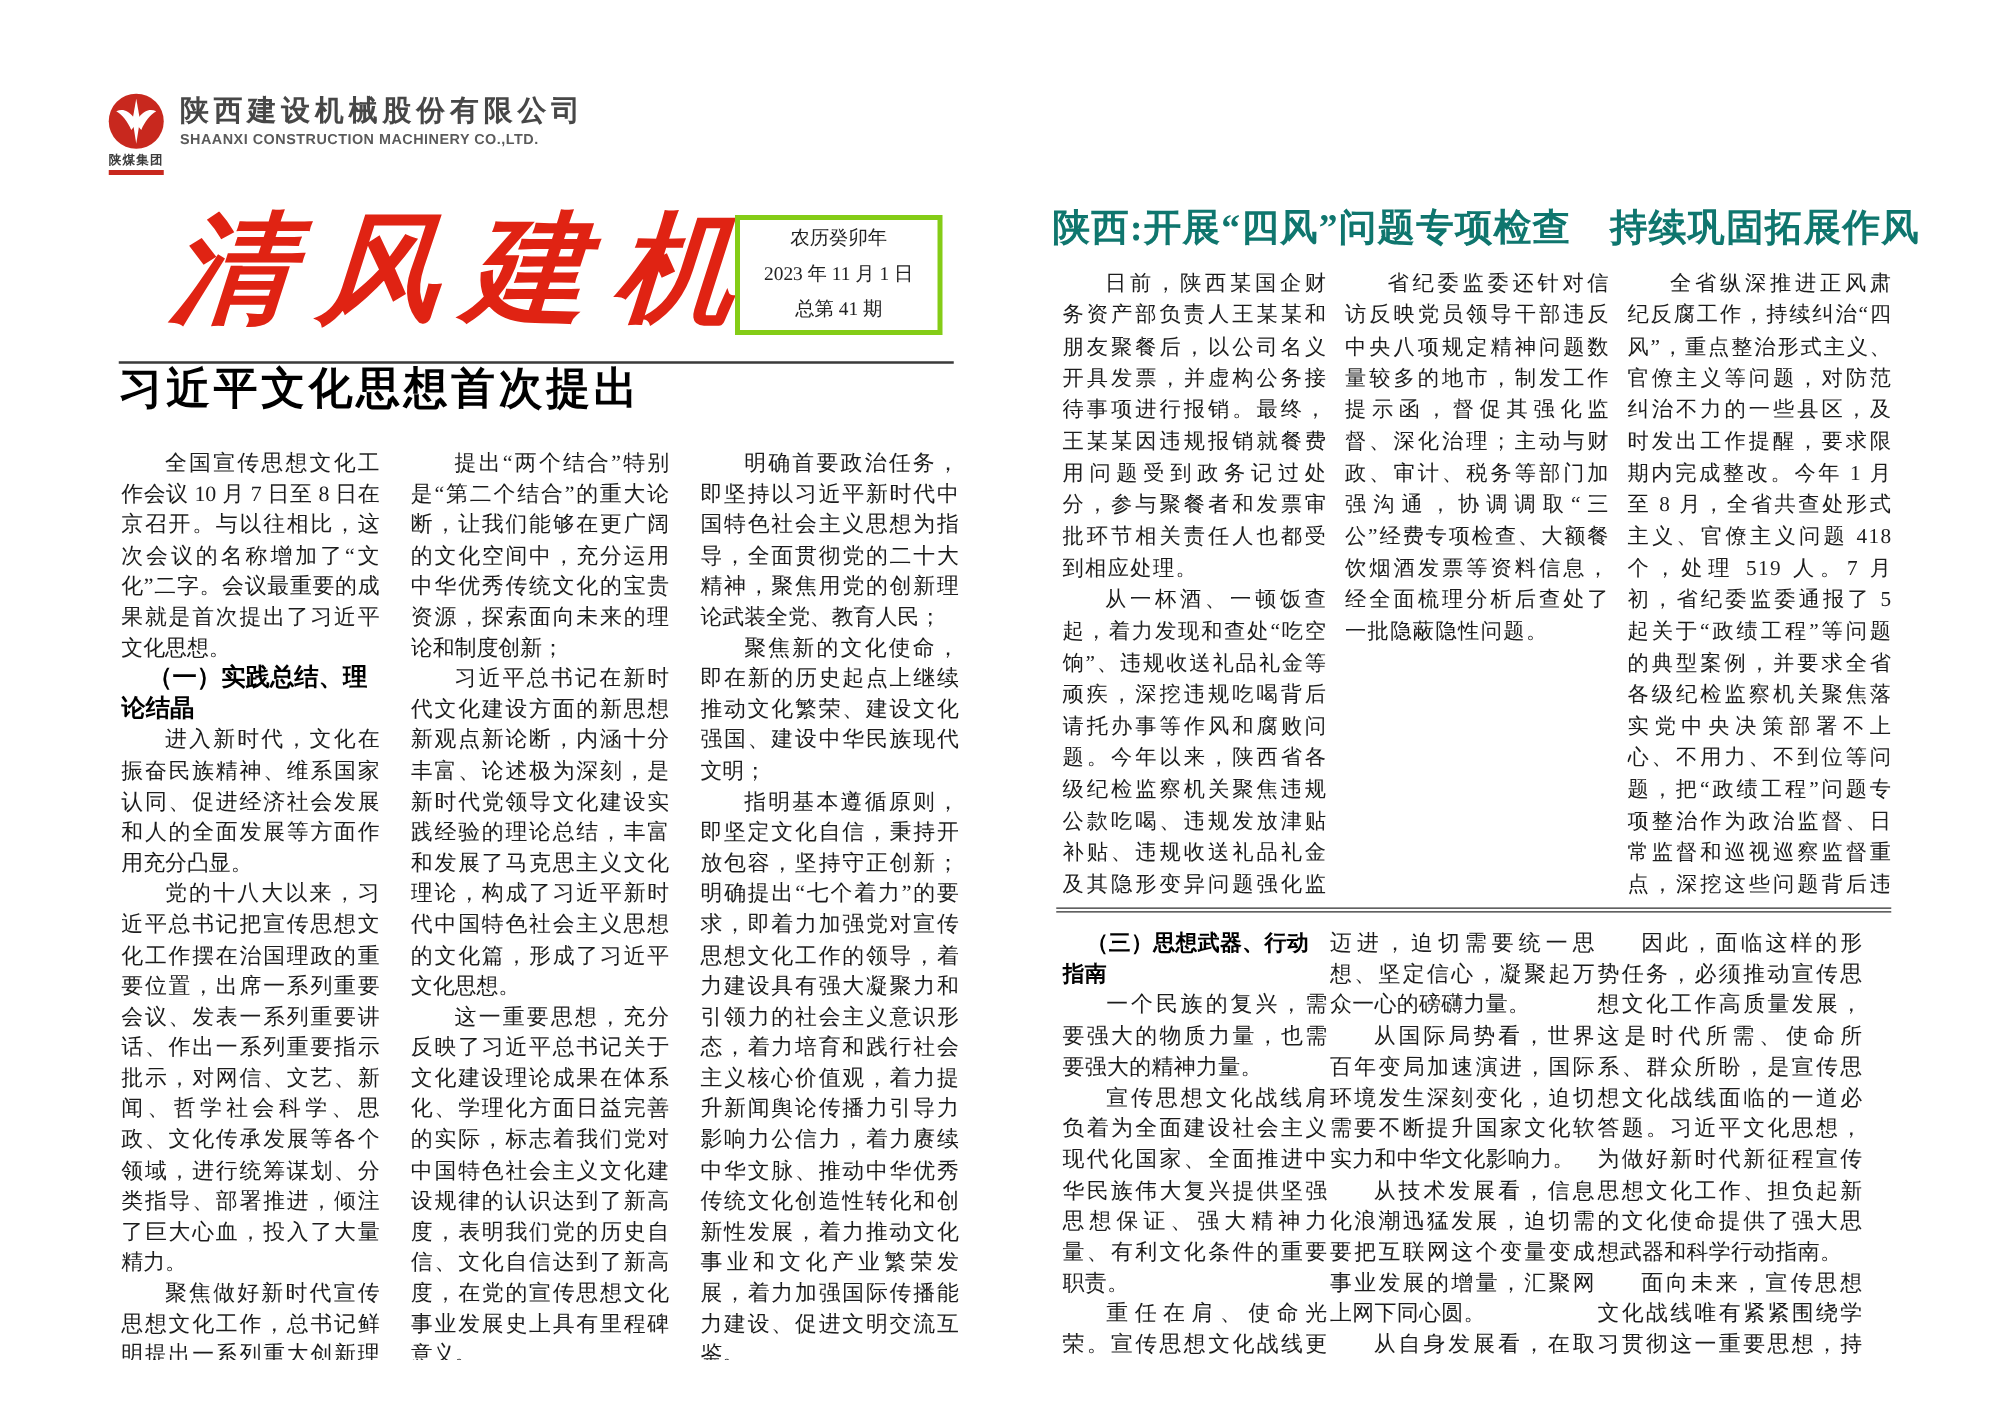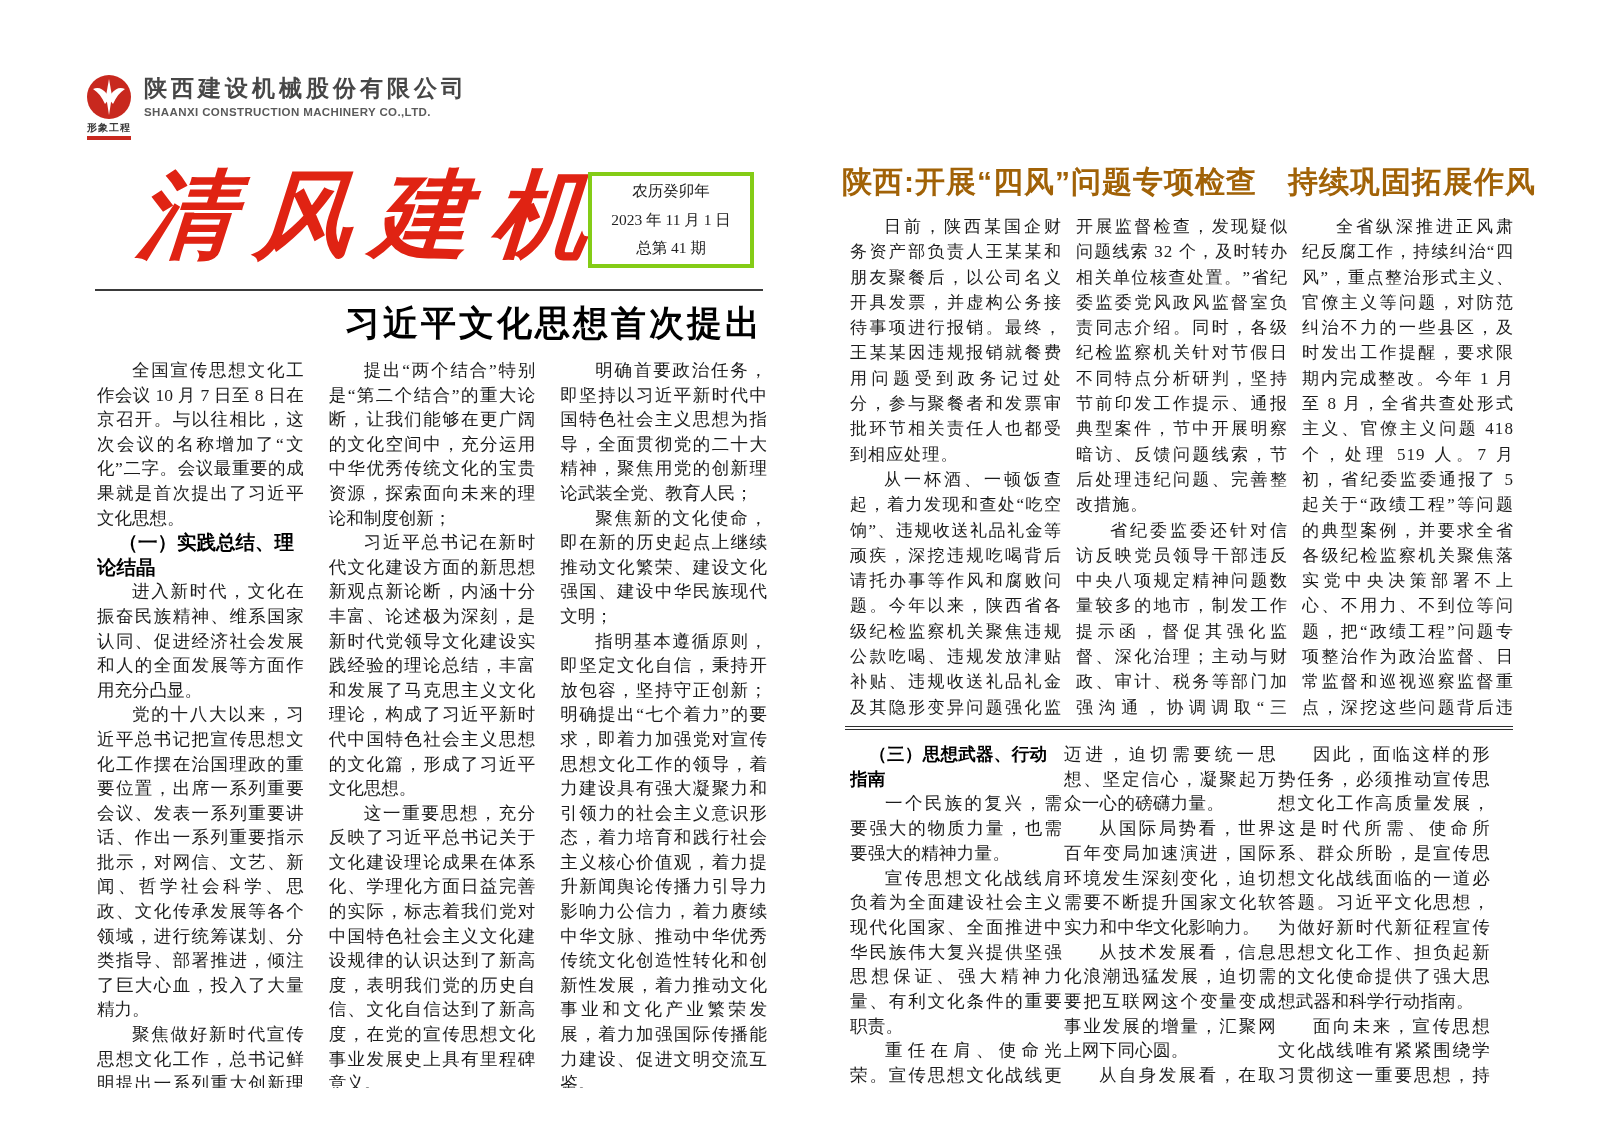--- a/index.html
+++ b/index.html
@@ -19,30 +19,30 @@
   .masthead{position:absolute;left:138px;top:150px;width:420px;height:130px;
     font-family:"DejaVu Serif",serif;font-style:italic;font-weight:bold;
     color:#e02313;font-size:96px;letter-spacing:22px;line-height:130px;white-space:nowrap;
     transform:skewX(-4deg);}
   .datebox{position:absolute;left:588px;top:172px;width:158px;height:88px;border:4px solid #84cc16;
     display:flex;flex-direction:column;justify-content:center;align-items:center;
     font-size:15.5px;color:#222;line-height:1.85;}
   .rule-left{position:absolute;left:95px;top:289px;width:668px;border-top:2px solid #3a3a3a;}
 
   
-  .l-title{position:absolute;left:95px;top:300px;width:668px;text-align:right;
+  .l-title{position:absolute;left:95px;top:287px;width:668px;text-align:left;
     font-family:Liberation Sans, sans-serif;font-weight:900;font-size:35px;letter-spacing:3px;color:#000;}
   .cols{position:absolute;display:flex;}
   .cols .col{overflow:hidden;}
   .left-cols{left:97px;top:358px;width:670px;height:730px;gap:25px;}
   .left-cols .col{width:207px;height:730px;}
 
   
   .r-headline{position:absolute;left:842px;top:162px;width:676px;text-align:center;
-    font-family:Liberation Sans, sans-serif;font-weight:bold;font-size:30px;letter-spacing:1px;color:#a16207;white-space:nowrap;}
+    font-family:Liberation Serif, serif;font-weight:bold;font-size:30px;letter-spacing:1px;color:#0f766e;white-space:nowrap;}
   .right-cols{left:850px;top:214px;width:664px;height:506px;gap:14px;}
   .right-cols .col{width:212px;height:506px;}
   .r-divider{position:absolute;left:845px;top:726px;width:668px;border-top:4px double #2e2e2e;}
   .sec3-cols{left:850px;top:742px;width:664px;height:346px;gap:2px;}
   .sec3-cols .col{width:212px;height:346px;}
 
   
   .para{margin:0;text-align:justify;font-size:17.5px;line-height:24.6px;color:#1c1c1c;}
   .para.p{text-indent:2em;}
   .para.cont{text-indent:0;}
@@ -56,21 +56,21 @@
 <div class="brand">
   <div class="logomark">
     <span>
       <svg width="46" height="46" viewBox="0 0 46 46">
         <circle cx="23" cy="23" r="22" fill="#c8281e"></circle>
         <path d="M23 5 L26 22 L23 41 L20 22 Z" fill="#ffffff"></path>
         <path d="M21 20 C16 14 12 13 7 15 C12 18 16 23 19 30 L21.5 27 Z" fill="#ffffff"></path>
         <path d="M25 20 C30 14 34 13 39 15 C34 18 30 23 27 30 L24.5 27 Z" fill="#ffffff"></path>
       </svg>
     </span>
-    <div class="logo-sub">形象工程</div>
+    <div class="logo-sub">陕煤集团</div>
     <div class="logo-bar"></div>
   </div>
   <div class="brand-text">
     <div class="company-cn">陕西建设机械股份有限公司</div>
     <div class="company-en">SHAANXI CONSTRUCTION MACHINERY CO.,LTD.</div>
   </div>
 </div>
 
 <div class="masthead">清风建机</div>
 
@@ -105,21 +105,20 @@
 </div>
 
 <div class="r-headline">陕西:开展“四风”问题专项检查　持续巩固拓展作风</div>
 
 <div class="cols right-cols">
   <div class="col">
       <p class="para p">日前，陕西某国企财务资产部负责人王某某和朋友聚餐后，以公司名义开具发票，并虚构公务接待事项进行报销。最终，王某某因违规报销就餐费用问题受到政务记过处分，参与聚餐者和发票审批环节相关责任人也都受到相应处理。</p>
       <p class="para p">从一杯酒、一顿饭查起，着力发现和查处“吃空饷”、违规收送礼品礼金等顽疾，深挖违规吃喝背后请托办事等作风和腐败问题。今年以来，陕西省各级纪检监察机关聚焦违规公款吃喝、违规发放津贴补贴、违规收送礼品礼金及其隐形变异问题强化监督检查。加强对“形象工程”“政绩工程”“半拉子工程”问题的排查整治，严肃查处“一刀切”、层层加码等形式主义官僚主义问题，锲而不舍深化落实中央八项规定精神，推动形成担当作为、干事创业新风正气。</p>
     </div>
   <div class="col">
-      <p class="para cont">开展监督检查，发现疑似问题线索 32 个，及时转办相关单位核查处置。”省纪委监委党风政风监督室负责同志介绍。同时，各级纪检监察机关针对节假日不同特点分析研判，坚持节前印发工作提示、通报典型案件，节中开展明察暗访、反馈问题线索，节后处理违纪问题、完善整改措施。</p>
       <p class="para p">省纪委监委还针对信访反映党员领导干部违反中央八项规定精神问题数量较多的地市，制发工作提示函，督促其强化监督、深化治理；主动与财政、审计、税务等部门加强沟通，协调调取“三公”经费专项检查、大额餐饮烟酒发票等资料信息，经全面梳理分析后查处了一批隐蔽隐性问题。</p>
     </div>
   <div class="col">
       <p class="para p">全省纵深推进正风肃纪反腐工作，持续纠治“四风”，重点整治形式主义、官僚主义等问题，对防范纠治不力的一些县区，及时发出工作提醒，要求限期内完成整改。今年 1 月至 8 月，全省共查处形式主义、官僚主义问题 418 个，处理 519 人。7 月初，省纪委监委通报了 5 起关于“政绩工程”等问题的典型案例，并要求全省各级纪检监察机关聚焦落实党中央决策部署不上心、不用力、不到位等问题，把“政绩工程”问题专项整治作为政治监督、日常监督和巡视巡察监督重点，深挖这些问题背后违规决策、监管缺位、利益输送等腐败和作风问题。</p>
     </div>
 </div>
 
 <div class="r-divider"></div>
 
 <div class="cols sec3-cols">

